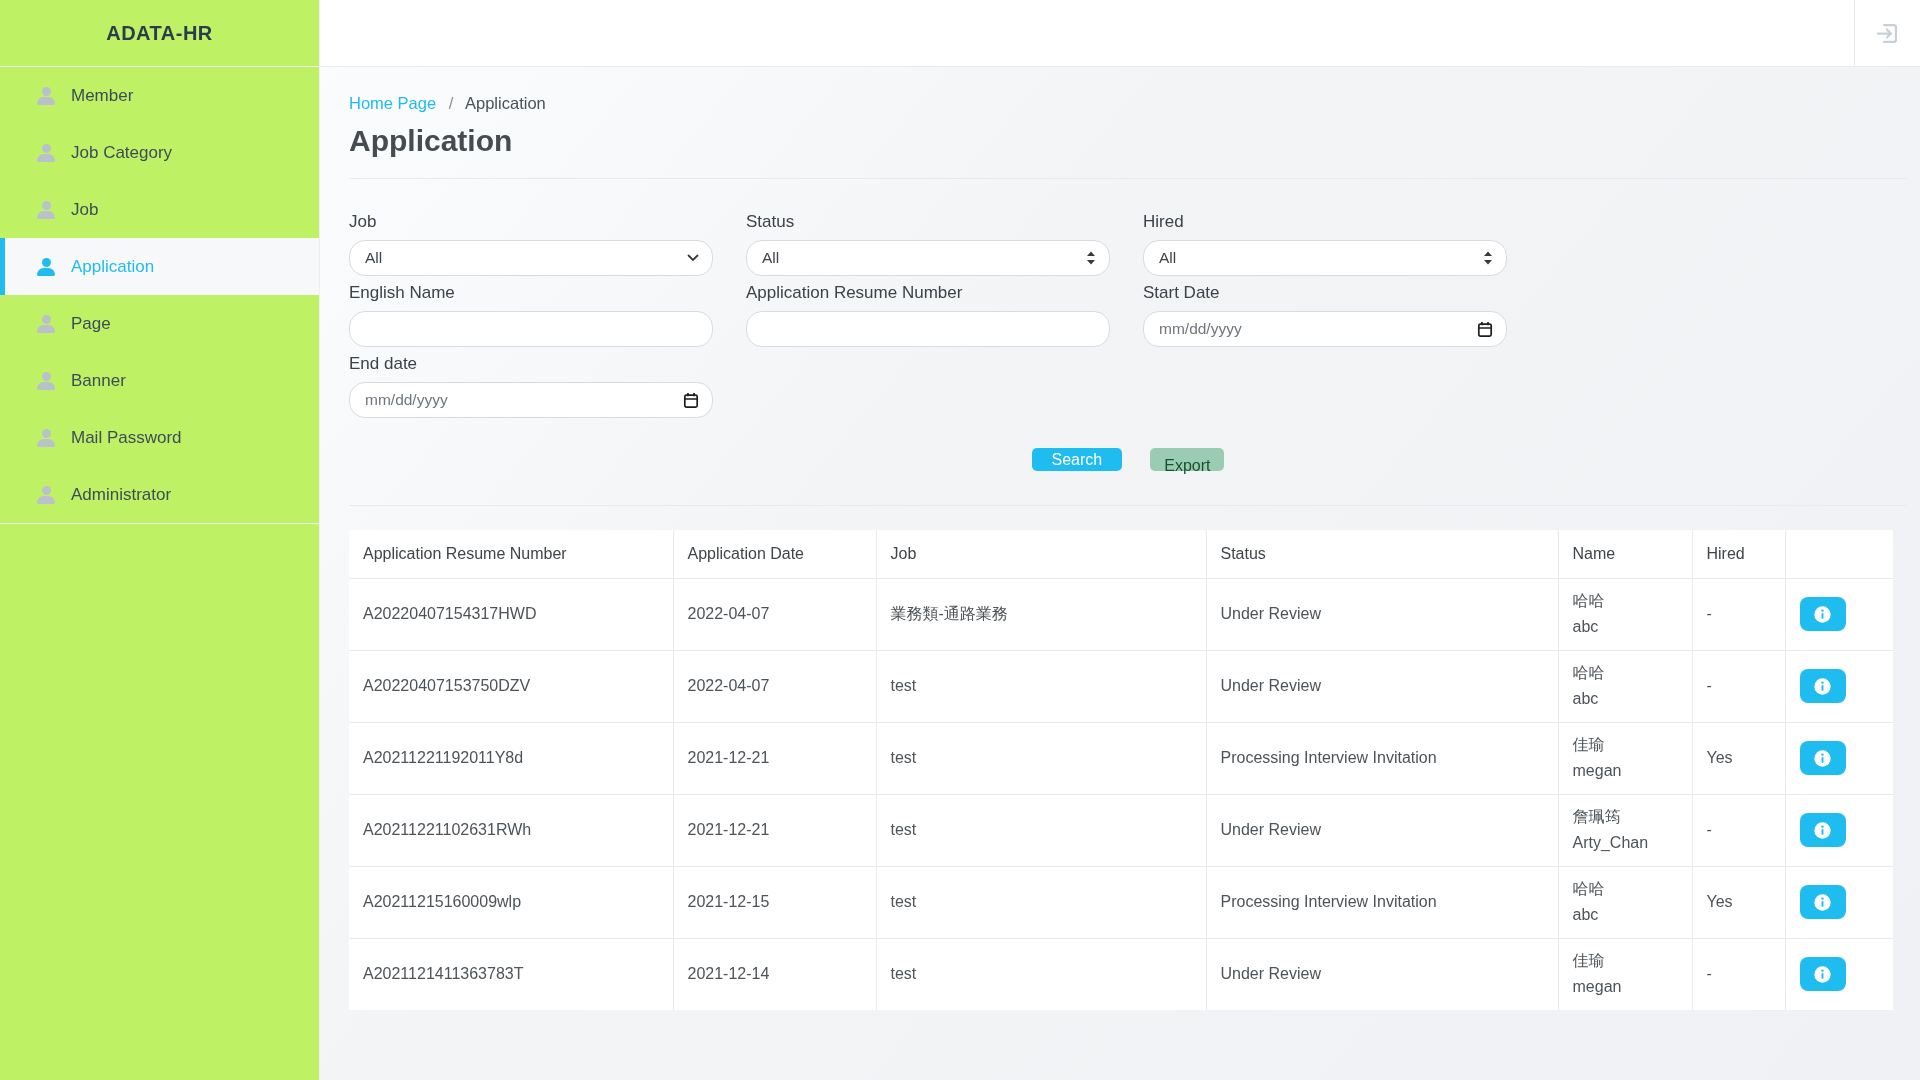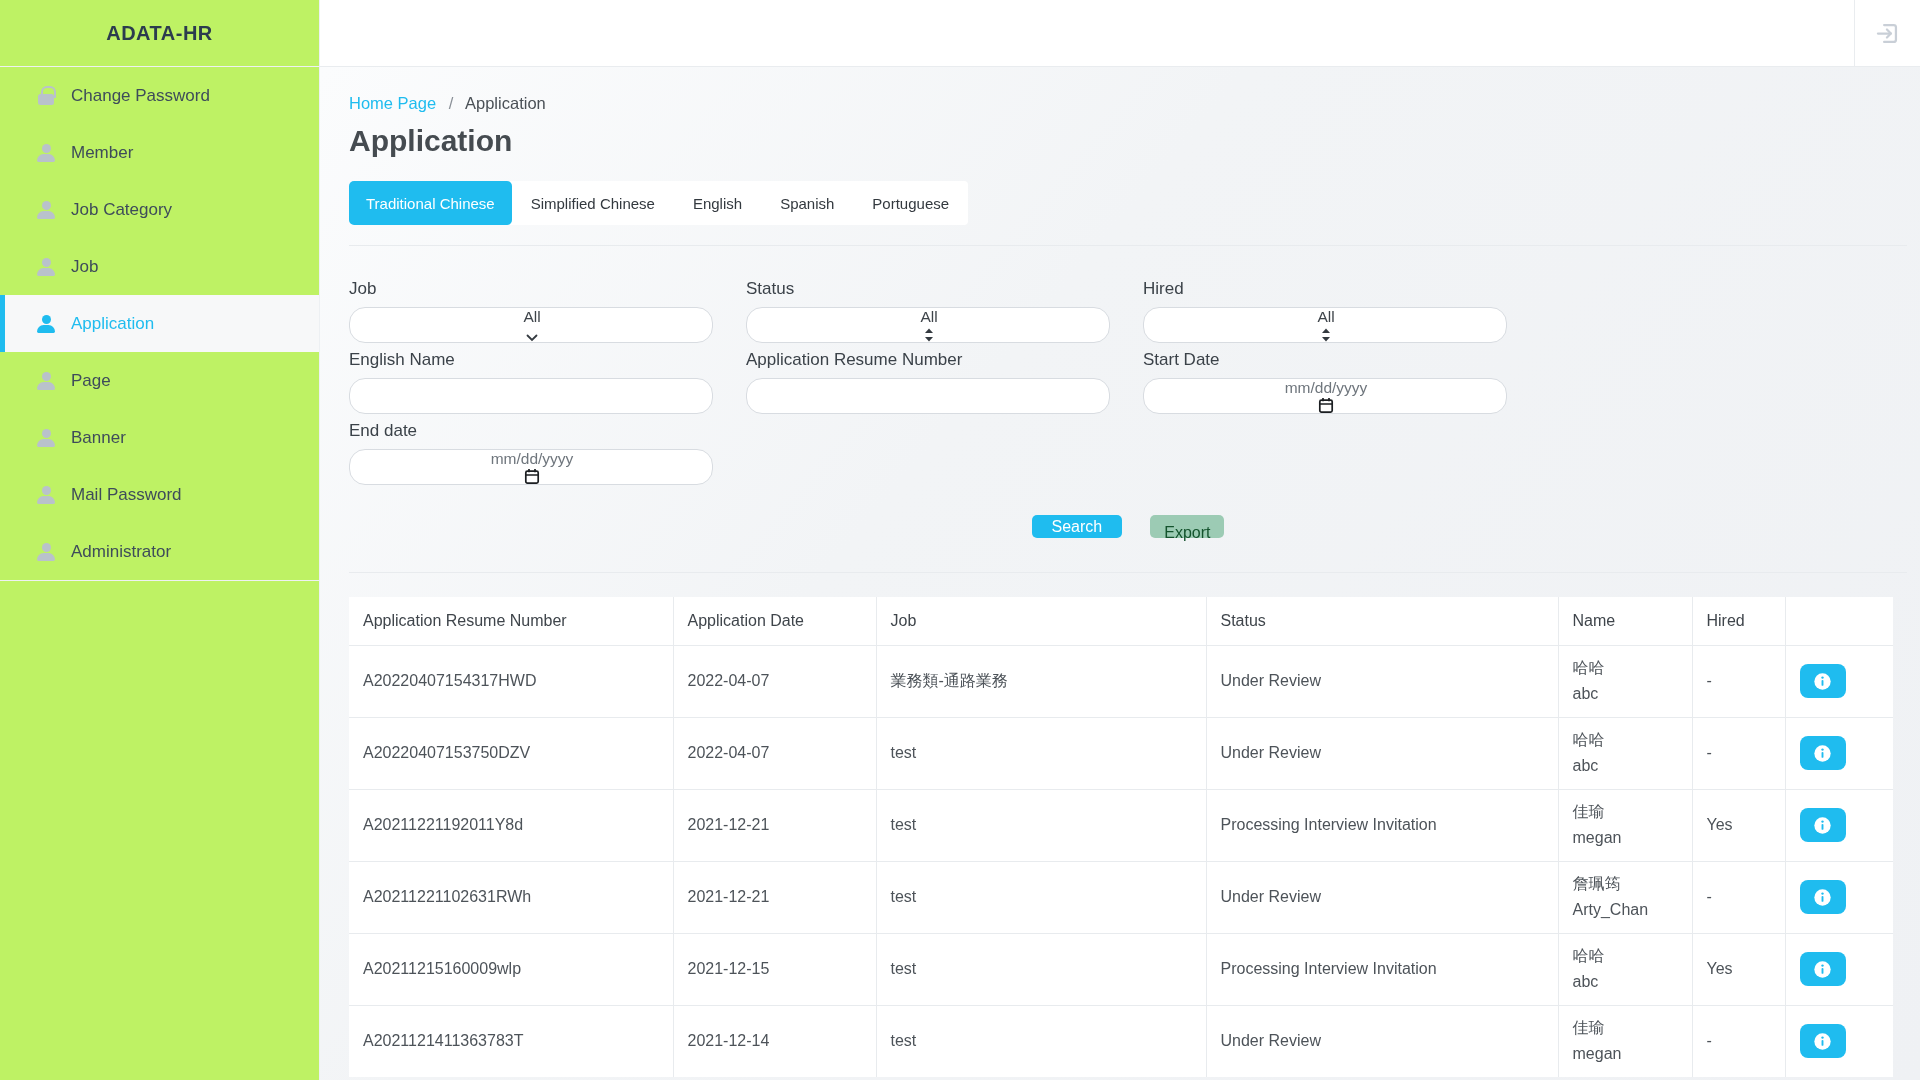--- a/index.html
+++ b/index.html
@@ -42,21 +42,21 @@
   .tabbar{margin-top:23px;display:inline-flex;background:#fff;border-radius:4px;height:44px;align-items:stretch;}
   .tab{border:none;background:transparent;font-family:inherit;font-size:15px;color:#33393F;padding:0 19px;cursor:pointer;border-radius:5px;}
   .tab.active{background:var(--accent);color:#fff;padding:0 17px;}
 
   .divider{margin-top:20px;border:none;border-top:1px solid var(--line);}
 
   
   .filters{margin-top:33px;display:grid;grid-template-columns:repeat(3,364px);column-gap:33px;row-gap:7px;}
   .f-label{font-size:17px;color:var(--label);margin-bottom:8px;}
   .control{height:36px;background:#fff;border:1px solid var(--input-border);border-radius:16px;display:flex;align-items:center;
-           padding:0 13px 0 15px;font-size:15.5px;color:#3E444A;flex-direction:column;}
+           padding:0 13px 0 15px;font-size:15.5px;color:#3E444A;}
   .control .grow{flex:1;}
   input.control{width:100%;outline:none;}
   .ph{color:#6F767D;}
   .sel{cursor:pointer;}
   .chev,.updown,.cal{flex:0 0 auto;}
 
   .btn-row{margin-top:30px;display:flex;justify-content:center;gap:14px;}
   .btn{border:none;border-radius:5px;height:23px;font-family:inherit;font-size:16px;cursor:pointer;}
   .btn-search{background:var(--accent);color:#fff;padding:0 20px;}
   .btn-export{background:var(--green);color:#14532d;padding:9px 14px;margin-left:14px;}
@@ -70,24 +70,20 @@
   .c-name div{line-height:26px;}
   .info-btn{width:46px;height:34px;border:none;border-radius:8px;background:var(--accent);cursor:pointer;display:flex;align-items:center;justify-content:center;}
 </style>
 </head>
 <body>
 
 <aside class="sidebar">
   <div class="brand">ADATA-HR</div>
   <nav class="menu">
 
-      <div class="menu-item">
-        <span class="mi-icon icon-lock"></span>
-        <span class="mi-label">Change Password</span>
-      </div>
 
       <div class="menu-item">
         <span class="mi-icon icon-person"></span>
         <span class="mi-label">Member</span>
       </div>
 
       <div class="menu-item">
         <span class="mi-icon icon-person"></span>
         <span class="mi-label">Job Category</span>
       </div>
@@ -138,32 +134,20 @@
   <main class="content">
 
     <div class="breadcrumb">
       <a class="bc-home">Home Page</a>
       <span class="bc-sep">/</span>
       <span class="bc-current">Application</span>
     </div>
 
     <h1 class="page-title">Application</h1>
 
-    <div class="tabbar">
-
-        <button class="tab active">Traditional Chinese</button>
-
-        <button class="tab">Simplified Chinese</button>
-
-        <button class="tab">English</button>
-
-        <button class="tab">Spanish</button>
-
-        <button class="tab">Portuguese</button>
-      </div>
 
     <hr class="divider">
 
     <div class="filters">
 
       <div>
         <div class="f-label">Job</div>
         <div class="control sel">
           <span class="grow">All</span>
           <svg class="chev" width="12" height="8" viewBox="0 0 12 8" fill="none" stroke="#343A40" stroke-width="1.8" stroke-linecap="round">

